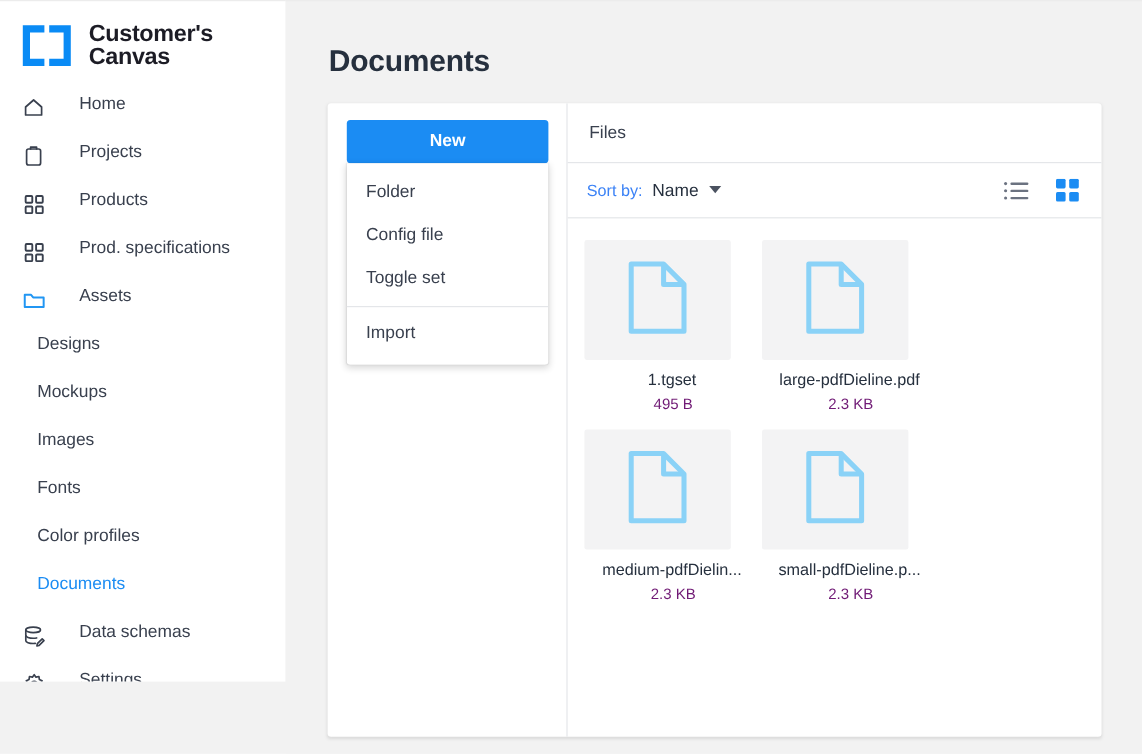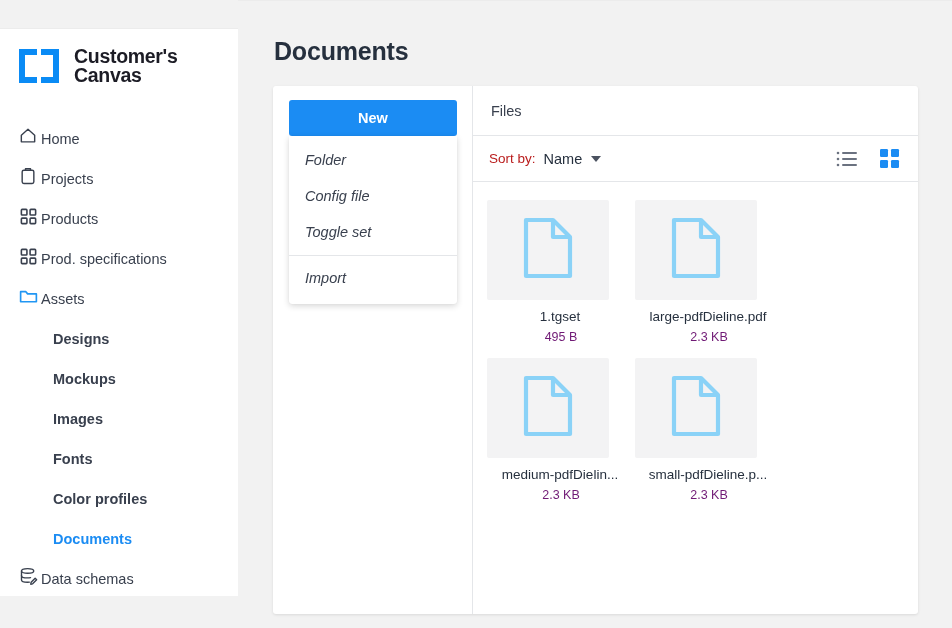--- a/index.html
+++ b/index.html
@@ -12,47 +12,46 @@
   #app { position: relative; width: 952px; height: 628px; display: flex; }
 
   
   .sidebar {
     width: 238px; height: 568px;
     background: #ffffff;
     flex: 0 0 238px;
     border-top: 1px solid #ececec;
     position: relative;
     overflow: hidden;
-    margin-top: 28px;
   }
   .logo {
     display: flex; align-items: center;
     padding: 14px 0 0 17px;
     height: 60px;
     gap: 13px;
   }
   .logo-mark { width: 44px; height: 38px; flex: 0 0 44px; }
   .logo-text {
     font-size: 19.5px;
     font-weight: bold;
     line-height: 19px;
     color: #1c1c25;
     letter-spacing: -0.3px;
   }
   .nav { margin-top: 18px; }
   .nav-item {
-    display: flex; align-items: flex-end;
+    display: flex; align-items: flex-start;
     height: 40px;
     padding-left: 17px;
-    gap: 2px;
+    gap: 27px;
     cursor: pointer;
   }
   .nav-icon { width: 22px; height: 22px; flex: 0 0 22px; display: flex; align-items: center; justify-content: center; }
   .nav-label { font-size: 14.5px; color: #39404e; }
-  .nav-item.sub { padding-left: 53px; font-weight: bold; }
+  .nav-item.sub { padding-left: 31px; }
   .nav-item.sub .nav-label { font-size: 14.5px; }
   .nav-item.active .nav-label { color: #1b8cf3; }
 
   
   .main {
     flex: 1 1 auto;
     position: relative;
     background: #f2f2f2;
     border-top: 1px solid #ececec;
   }
@@ -104,21 +103,20 @@
     padding: 6px 0 8px 0;
     z-index: 5;
   }
   .dd-item {
     height: 36px;
     display: flex; align-items: center;
     padding-left: 16px;
     font-size: 14.5px;
     color: #39404e;
     cursor: pointer;
-    font-style: italic;
   }
   .dd-sep { height: 1px; background: #e4e6e9; margin: 5px 0 4px 0; }
 
   
   .panel-right {
     flex: 1 1 auto;
     display: flex;
     flex-direction: column;
   }
   .files-head {
@@ -128,21 +126,21 @@
     padding-left: 18px;
     font-size: 14.5px;
     color: #39404e;
   }
   .files-toolbar {
     height: 46px;
     border-bottom: 1px solid #e4e6e9;
     display: flex; align-items: center;
     padding: 0 18px 0 16px;
   }
-  .sortby-label { font-size: 13.5px; color: #b91c1c; }
+  .sortby-label { font-size: 13.5px; color: #3b82f6; }
   .sortby-value {
     font-size: 14.5px; color: #26303e;
     margin-left: 8px; cursor: pointer;
   }
   .caret {
     display: inline-block;
     margin-left: 9px;
     width: 0; height: 0;
     border-left: 5px solid transparent;
     border-right: 5px solid transparent;

